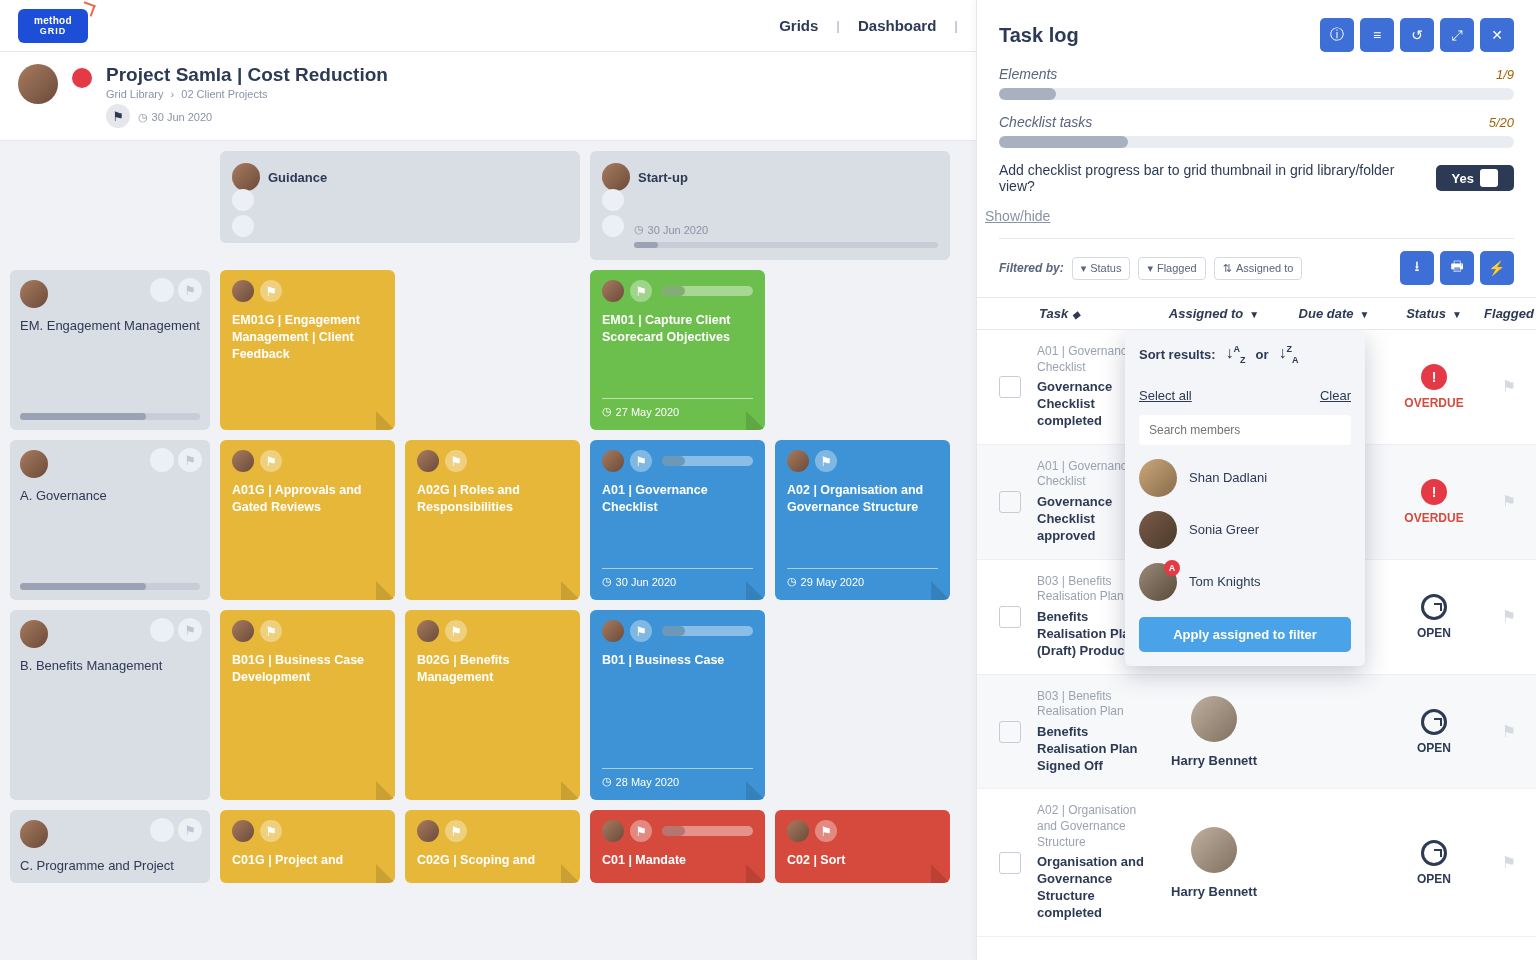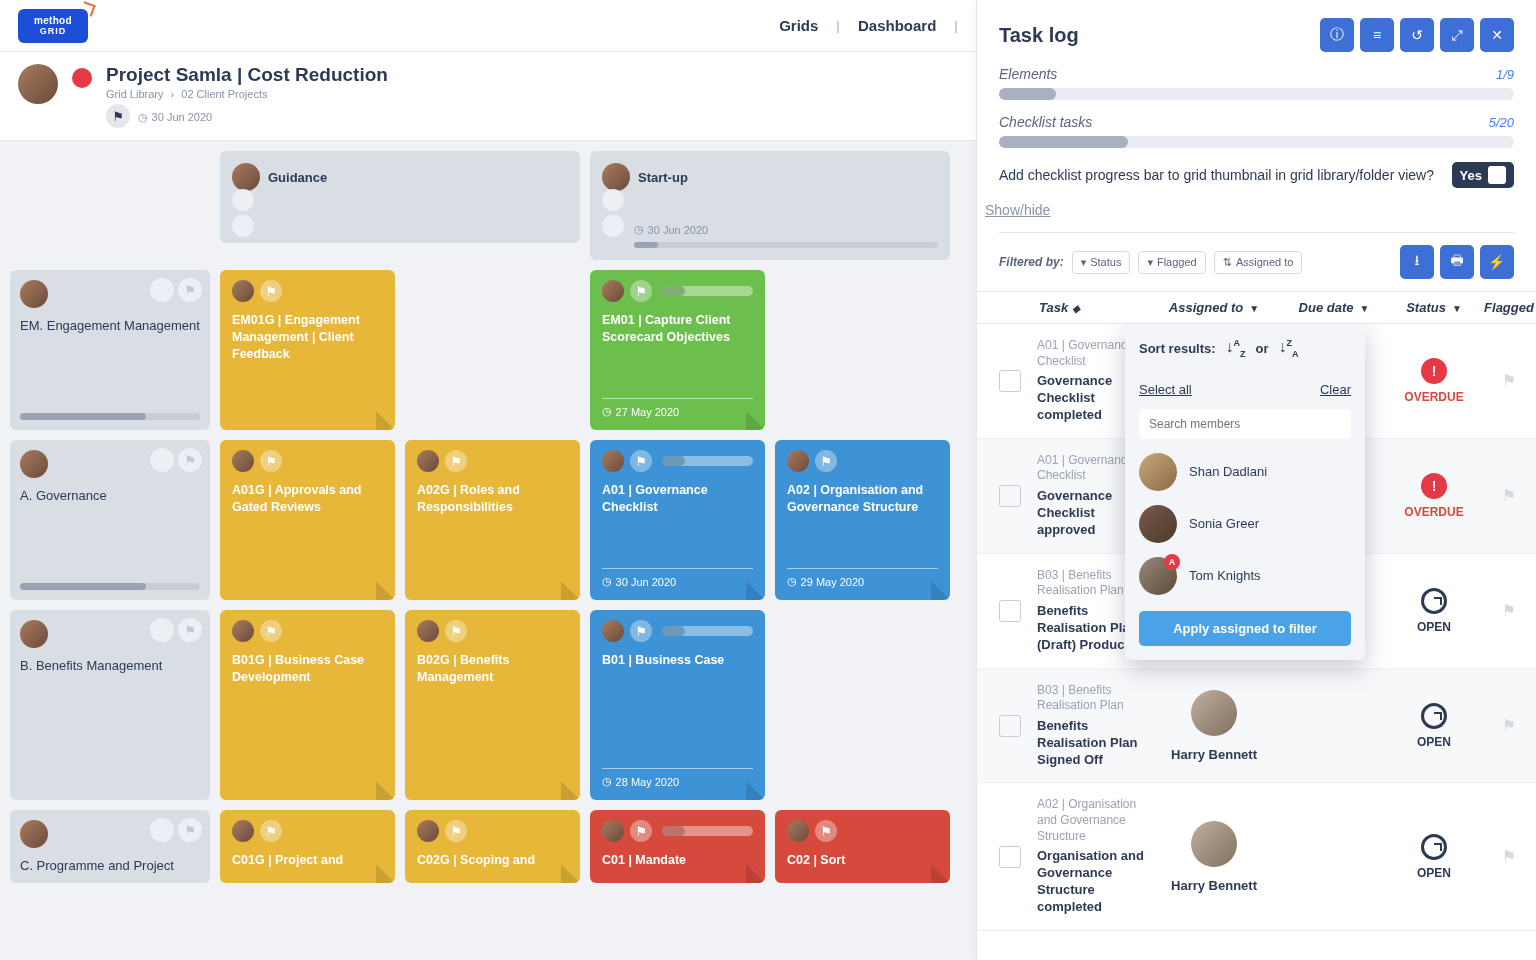--- a/index.html
+++ b/index.html
@@ -59,25 +59,25 @@
 .header .hd-bar{height:6px;background:#c7ccd6;border-radius:4px;margin-top:6px;position:relative}
 .header .hd-bar::after{content:"";position:absolute;left:0;top:0;height:100%;width:8%;background:#9aa2b3;border-radius:4px}
 
 .tasklog{width:560px;background:#fff;border-left:1px solid #e5e7ec;display:flex;flex-direction:column;box-shadow:-2px 0 8px rgba(0,0,0,0.04)}
 .tl-header{padding:18px 22px 4px;display:flex;align-items:center}
 .tl-header h2{font-size:20px;font-weight:800;color:#2d3a55}
 .tl-actions{margin-left:auto;display:flex;gap:6px}
 .btn-sq{width:34px;height:34px;border-radius:5px;background:#3d6fd6;color:#fff;display:flex;align-items:center;justify-content:center;cursor:pointer;font-size:14px}
 .tl-section{padding:10px 22px}
 .prog-label{display:flex;align-items:flex-end;font-style:italic;color:#5a647c;font-size:14px;margin-bottom:6px}
-.prog-label .val{margin-left:auto;color:#3b82f6;font-size:13px}
+.prog-label .val{margin-left:auto;color:#a16207;font-size:13px}
 .prog-track{height:12px;background:#e9ecf1;border-radius:7px;position:relative}
 .prog-fill{position:absolute;left:0;top:0;height:100%;background:#a9b1c1;border-radius:7px}
 .tl-question{padding:4px 22px 14px;display:flex;align-items:center;gap:10px;font-size:14px;color:#2d3a55}
-.toggle{margin-left:auto;background:#2d3a55;color:#fff;border-radius:5px;padding:4px 8px;display:flex;align-items:center;gap:6px;font-weight:700;font-size:13px}
+.toggle{margin-left:auto;background:#2d3a55;color:#fff;border-radius:5px;padding:4px 16px;display:flex;align-items:center;gap:6px;font-weight:700;font-size:13px}
 .toggle .knob{width:18px;height:18px;background:#fff;border-radius:3px}
 .showhide{padding:0 8px 14px;color:#8a93a6;text-decoration:underline;font-size:14px;cursor:pointer}
 .tl-divider{height:1px;background:#e5e7ec;margin:0 22px 12px}
 .tl-filterbar{padding:0 22px 12px;display:flex;align-items:center;gap:8px}
 .fb-label{font-style:italic;font-weight:700;color:#5a647c;font-size:12px}
 .fchip{border:1px solid #d5d9e2;border-radius:4px;padding:4px 8px;font-size:11px;color:#5a647c;display:flex;align-items:center;gap:4px;cursor:pointer}
 .fb-right{margin-left:auto;display:flex;gap:6px}
 .tbl-head{display:flex;padding:8px 22px;font-weight:800;font-style:italic;font-size:13px;color:#2d3a55;border-top:1px solid #e5e7ec;border-bottom:1px solid #e5e7ec}
 .col-task{flex:0 0 150px;padding-left:40px}
 .col-assign{flex:0 0 130px;text-align:center}

